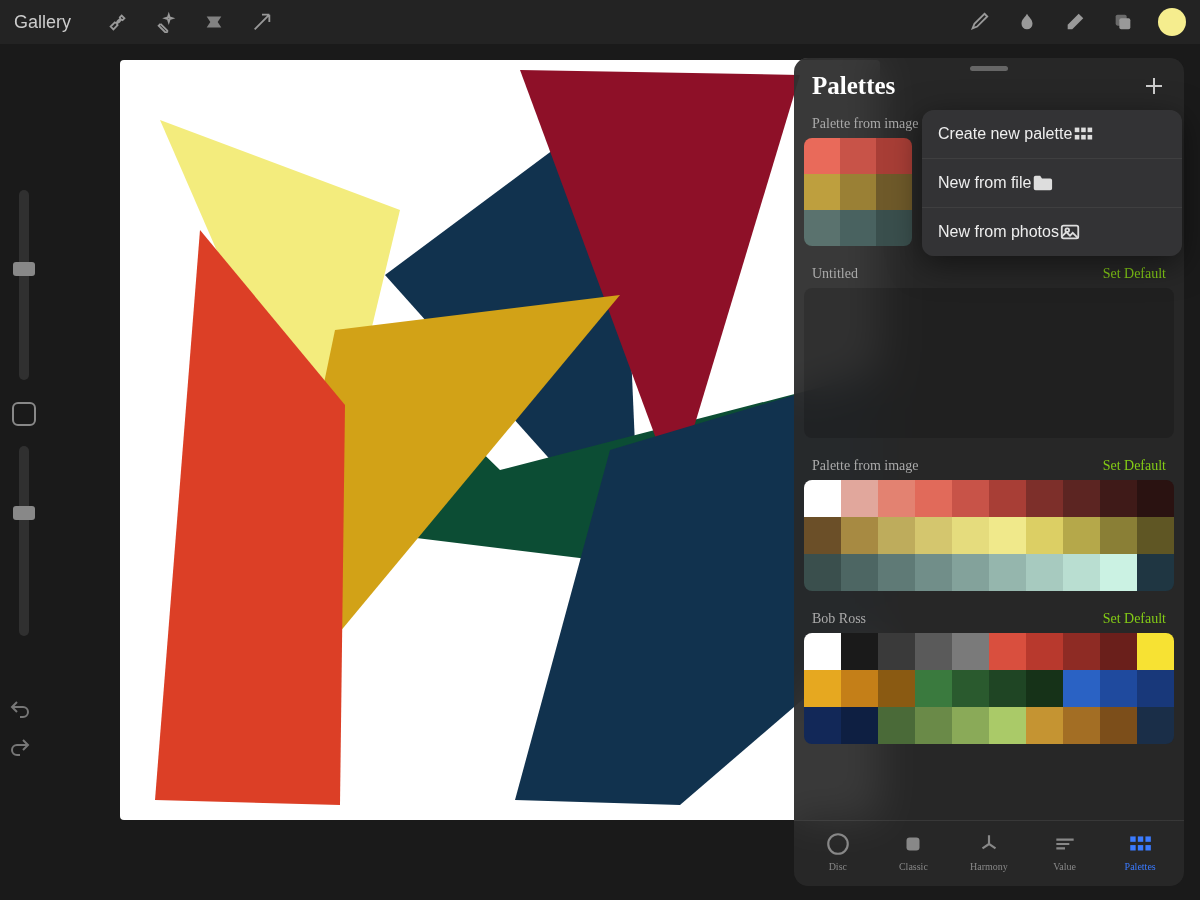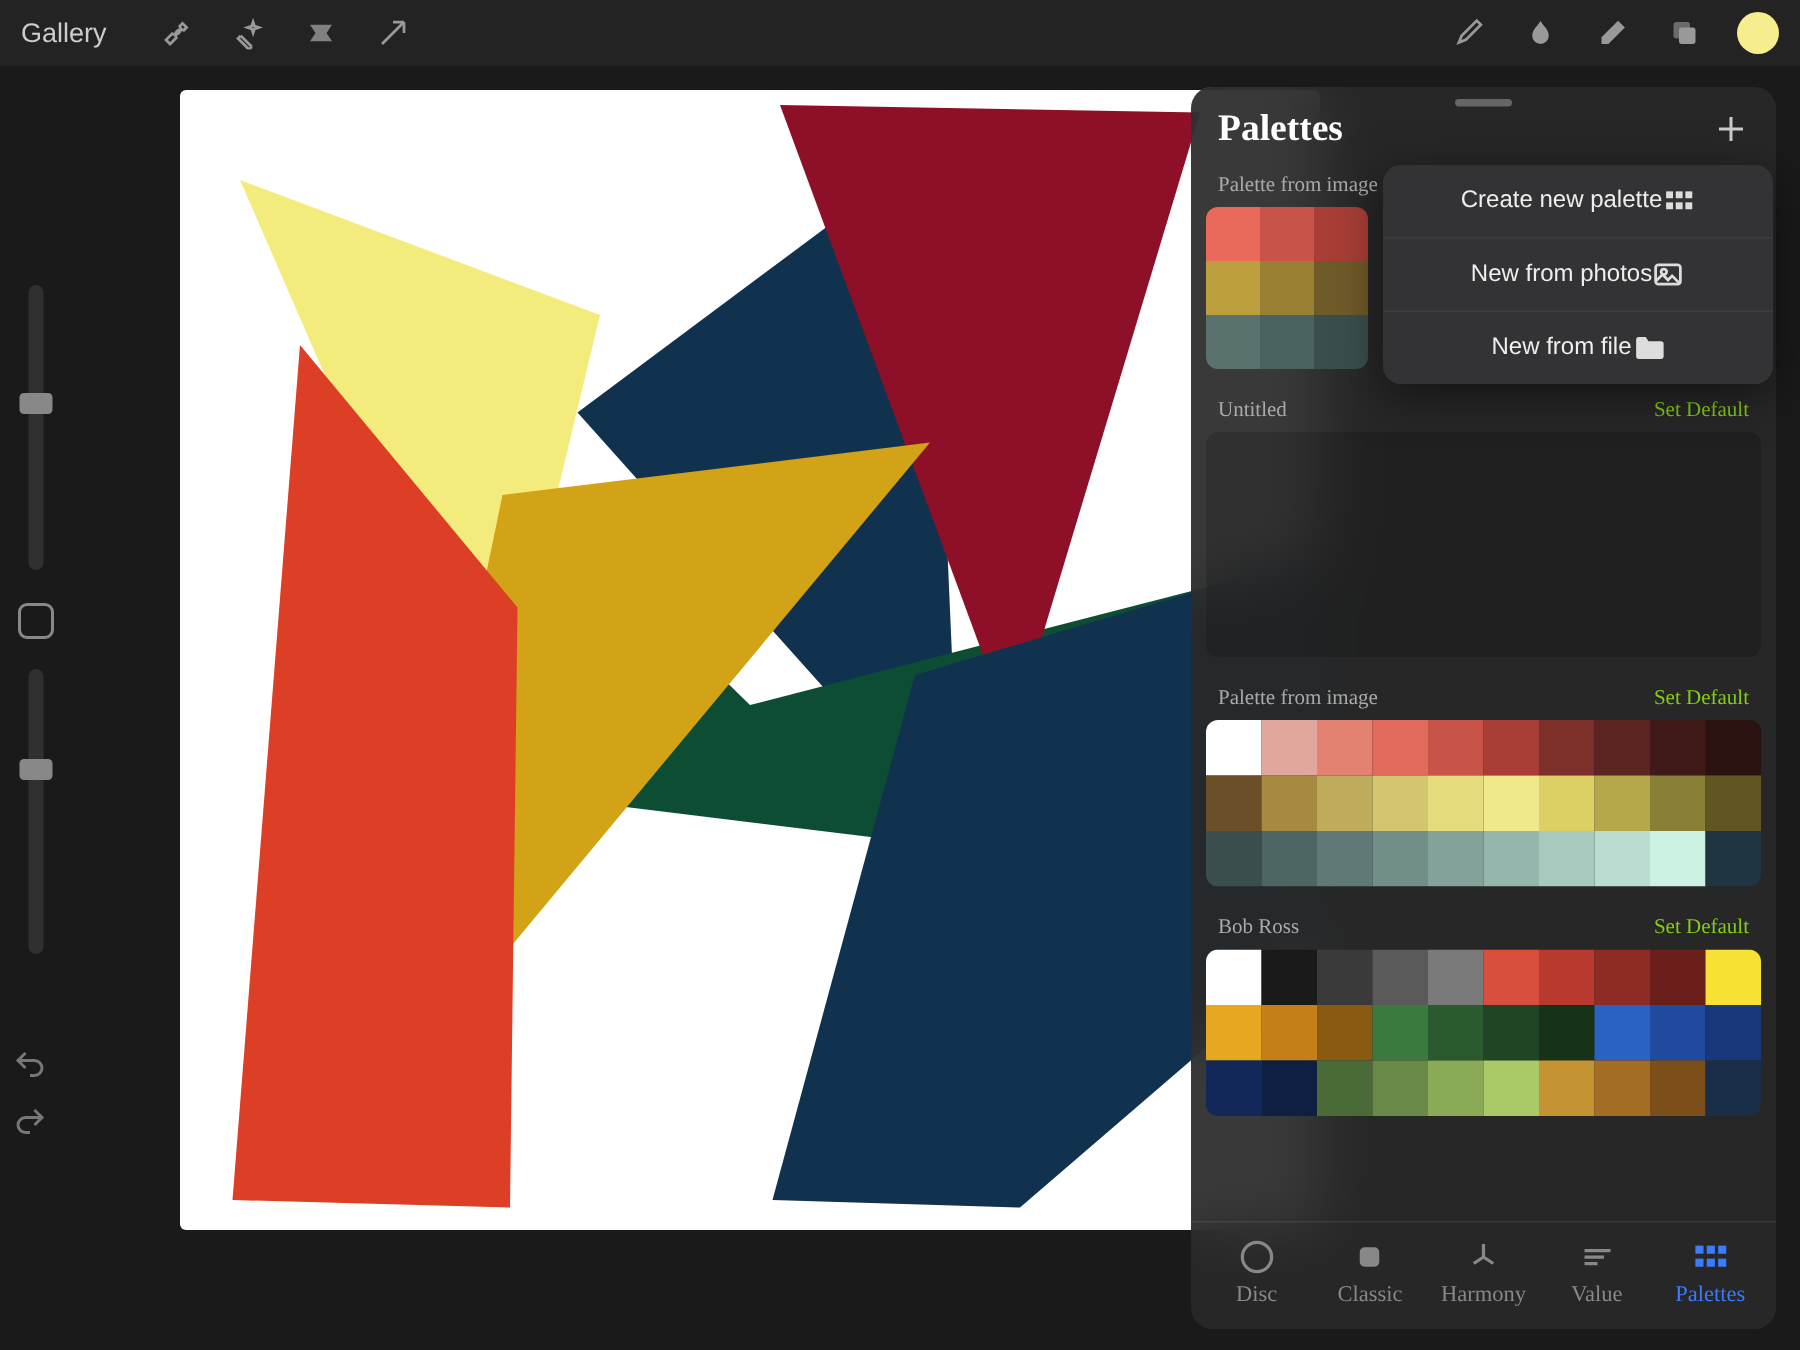--- a/index.html
+++ b/index.html
@@ -69,28 +69,28 @@
 .dropdown-menu {
   position: absolute;
   right: 18px; top: 110px;
   width: 260px;
   background: rgba(52,52,54,0.98);
   border-radius: 12px;
   overflow: hidden;
   box-shadow: 0 8px 32px rgba(0,0,0,0.5);
   z-index: 10;
 }
-.menu-item { display: flex; align-items: center; justify-content: center; padding: 13px 16px; font-size: 16px; color: #eee; cursor: pointer; border-bottom: 1px solid rgba(255,255,255,0.06); }
+.menu-item { display: flex; align-items: center; justify-content: flex-start; padding: 13px 16px; font-size: 16px; color: #eee; cursor: pointer; border-bottom: 1px solid rgba(255,255,255,0.06); }
 .menu-item:last-child { border-bottom: none; }
 .menu-icon { width: 22px; height: 22px; color: #ddd; }
 .bottom-tabs {
   display: flex; justify-content: space-around; align-items: center;
   padding: 10px 6px 14px; border-top: 1px solid rgba(255,255,255,0.08);
 }
-.tab { display: flex; flex-direction: column; align-items: center; gap: 4px; font-size: 15px; color: #888; cursor: pointer; width: 70px; }
+.tab { display: flex; flex-direction: column; align-items: center; gap: 4px; font-size: 10px; color: #888; cursor: pointer; width: 70px; }
 .tab.active { color: #3b7bff; }
 .tab-icon { width: 26px; height: 26px; display: flex; align-items: center; justify-content: center; }
 .empty-palette { height: 150px; background: rgba(0,0,0,0.15); border-radius: 8px; }
 </style>
 </head>
 <body>
 
 <div class="topbar">
   <div class="topbar-left">
     <span class="gallery-label">Gallery</span>
@@ -341,26 +341,26 @@
     <span class="menu-icon"><svg viewBox="0 0 24 24" fill="currentColor">
           <rect x="3" y="5" width="5" height="5"></rect>
           <rect x="10" y="5" width="5" height="5"></rect>
           <rect x="17" y="5" width="5" height="5"></rect>
           <rect x="3" y="13" width="5" height="5"></rect>
           <rect x="10" y="13" width="5" height="5"></rect>
           <rect x="17" y="13" width="5" height="5"></rect>
         </svg></span>
   </div>
   <div class="menu-item">
+    <span>New from file</span>
+    <span class="menu-icon"><svg viewBox="0 0 24 24" fill="currentColor">
+          <path d="M3 6a2 2 0 0 1 2-2h5l2 3h9a2 2 0 0 1 2 2v9a2 2 0 0 1-2 2H5a2 2 0 0 1-2-2z"></path>
+        </svg></span>
+  </div>
+  <div class="menu-item">
     <span>New from photos</span>
     <span class="menu-icon"><svg viewBox="0 0 24 24" fill="none" stroke="currentColor" stroke-width="2">
           <rect x="3" y="5" width="18" height="14" rx="2"></rect>
           <circle cx="9" cy="10" r="2"></circle>
           <path d="M3 17l5-5 4 4 3-3 6 6"></path>
         </svg></span>
   </div>
-  <div class="menu-item">
-    <span>New from file</span>
-    <span class="menu-icon"><svg viewBox="0 0 24 24" fill="currentColor">
-          <path d="M3 6a2 2 0 0 1 2-2h5l2 3h9a2 2 0 0 1 2 2v9a2 2 0 0 1-2 2H5a2 2 0 0 1-2-2z"></path>
-        </svg></span>
-  </div>
 </div>
 
 </body></html>

